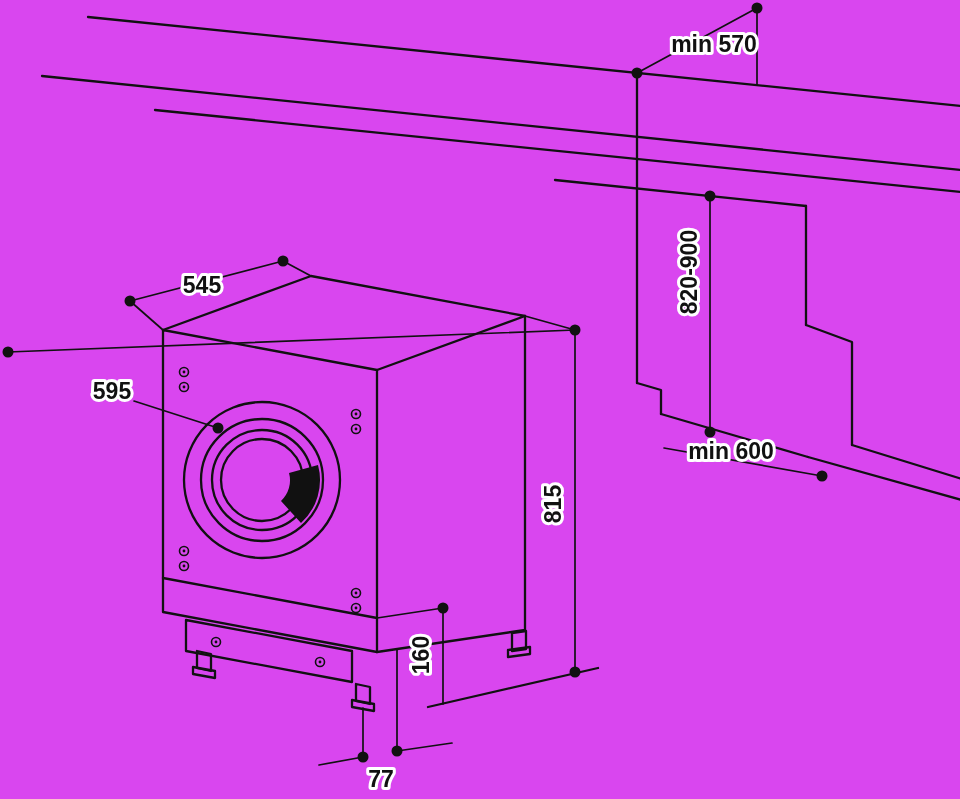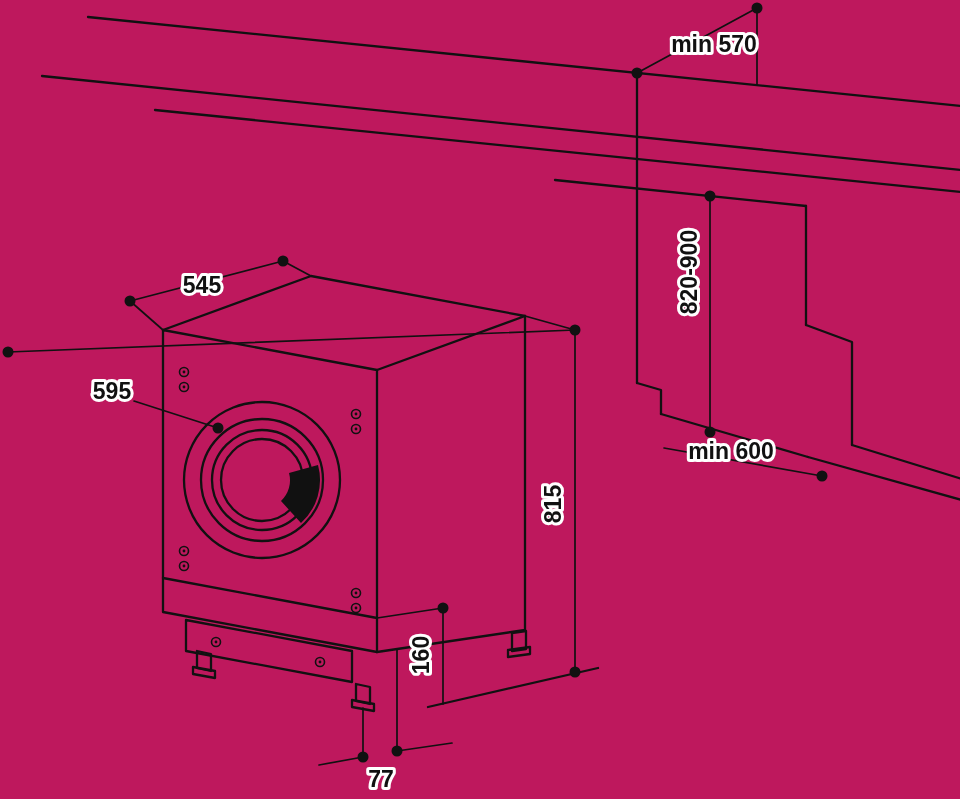--- a/index.html
+++ b/index.html
@@ -1,16 +1,16 @@
 <!DOCTYPE html>
 <html><head>
 <meta charset="utf-8">
 <style>
   html,body { margin:0; padding:0; background:#ffffff; }
-  .stage { position:relative; width:960px; height:799px; background:#be185d; overflow:hidden; }
+  .stage { position:relative; width:960px; height:799px; background:#d946ef; overflow:hidden; }
   svg { display:block; }
   svg path { fill:none; stroke:#111111; stroke-linecap:round; stroke-linejoin:round; }
   svg path.s2  { stroke-width:2.3; }
   svg path.s15 { stroke-width:1.7; }
   svg circle.dot { fill:#111111; stroke:none; }
   svg circle.hole { fill:none; stroke:#111111; stroke-width:1.6; }
   svg circle.holedot { fill:#111111; stroke:none; }
   svg circle.ring { fill:none; stroke:#111111; stroke-width:2.3; }
   svg path.fillb { fill:#111111; stroke:none; }
   svg text {

